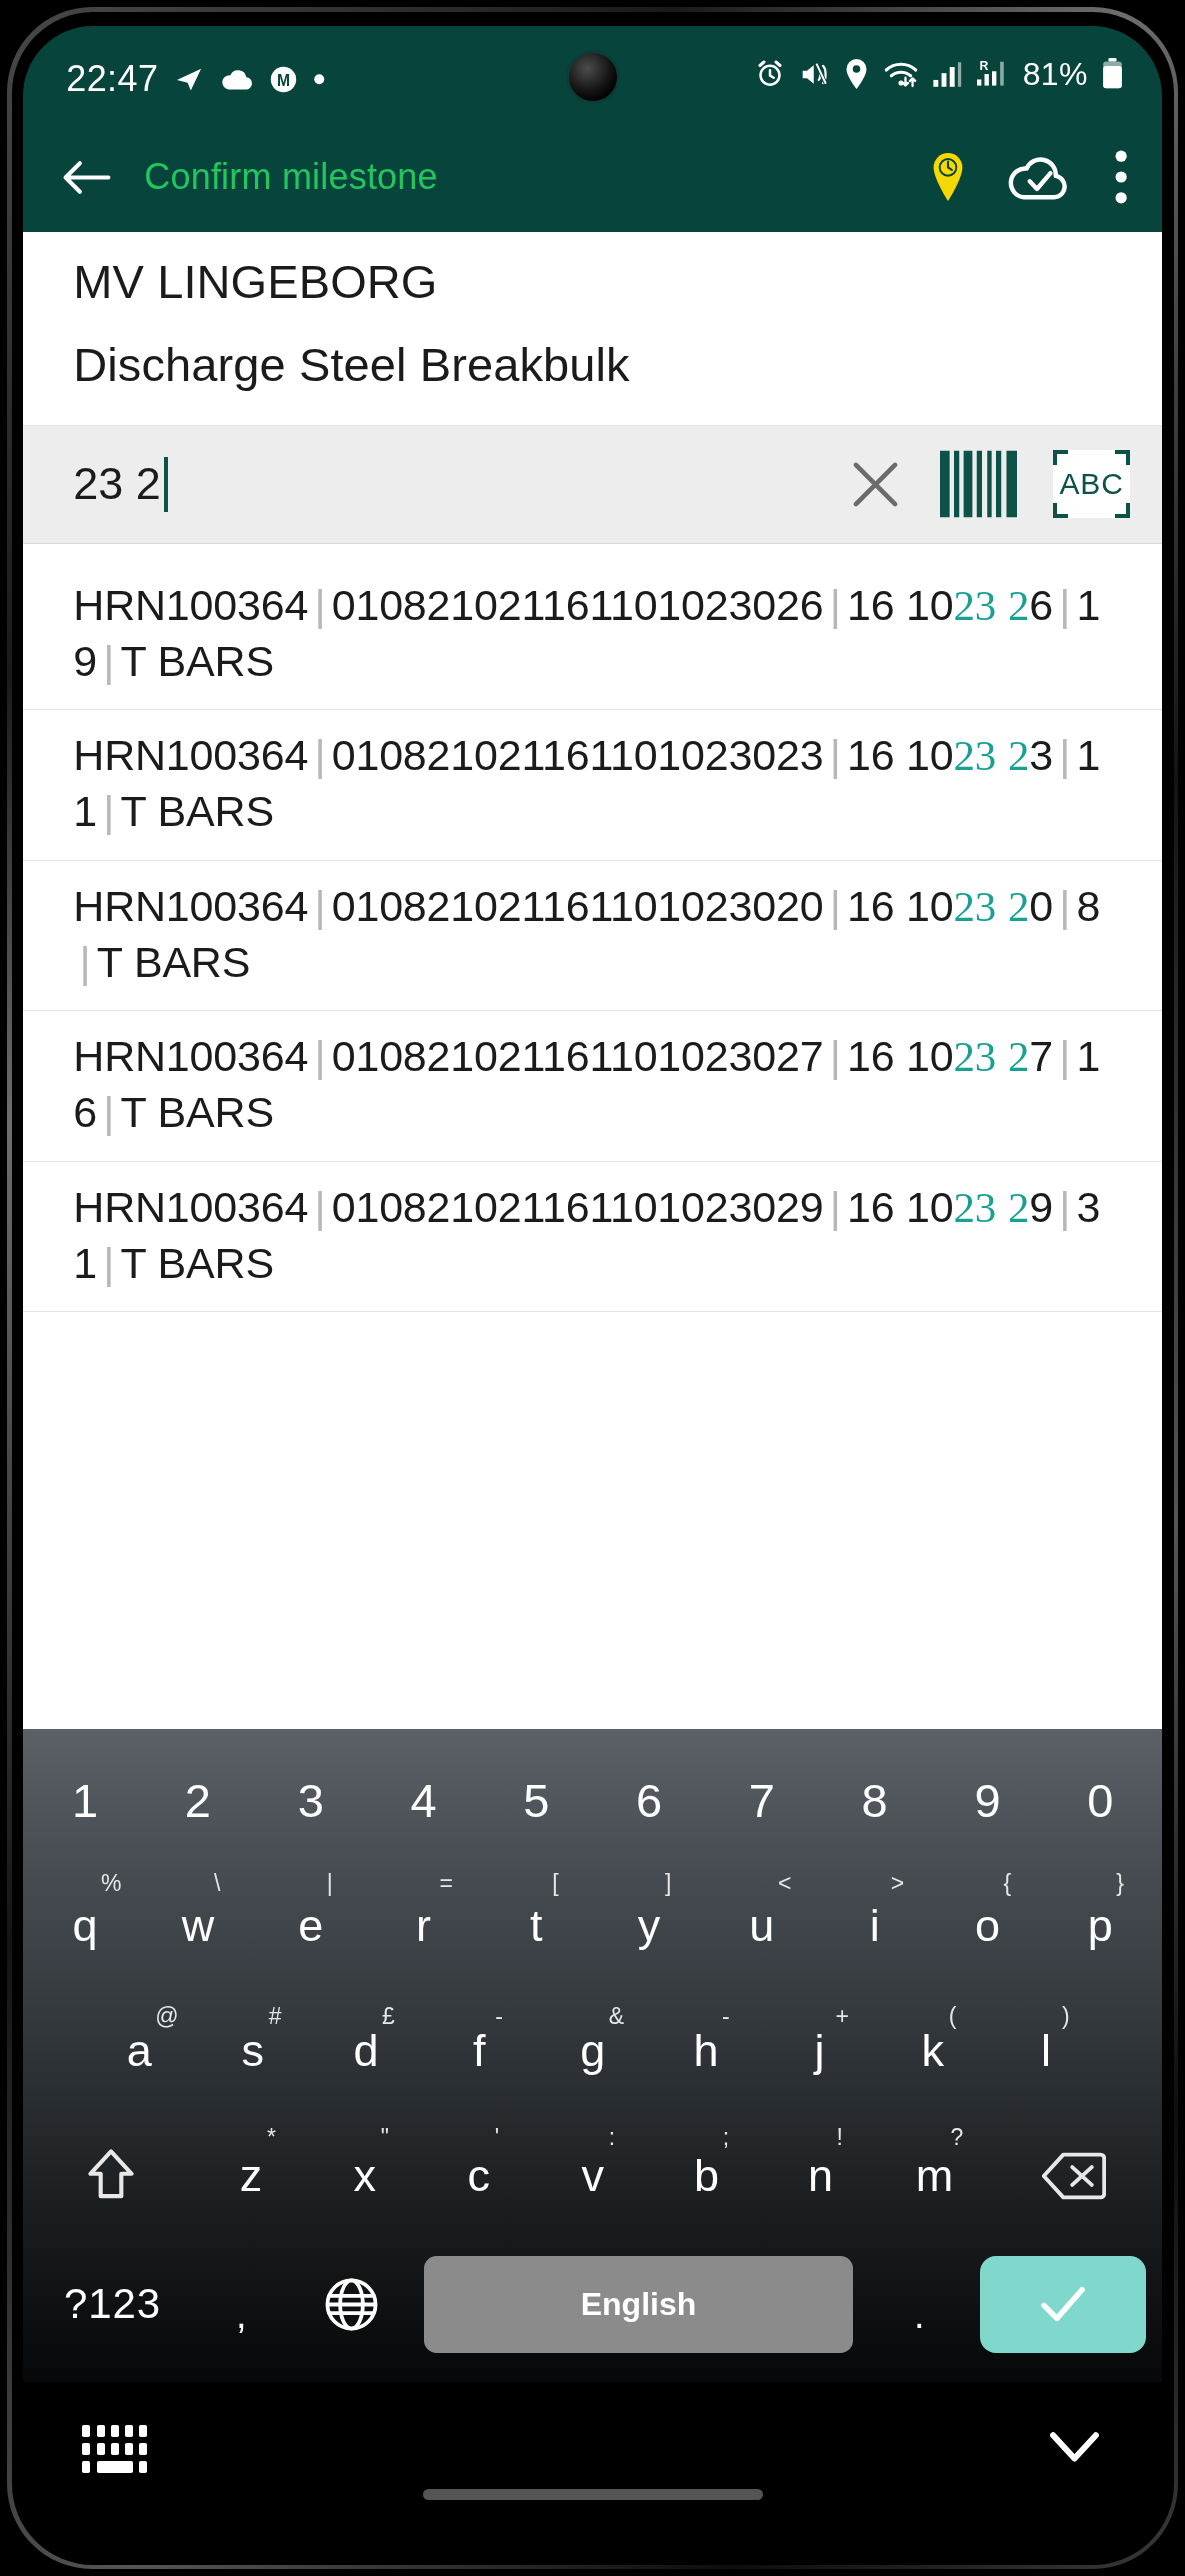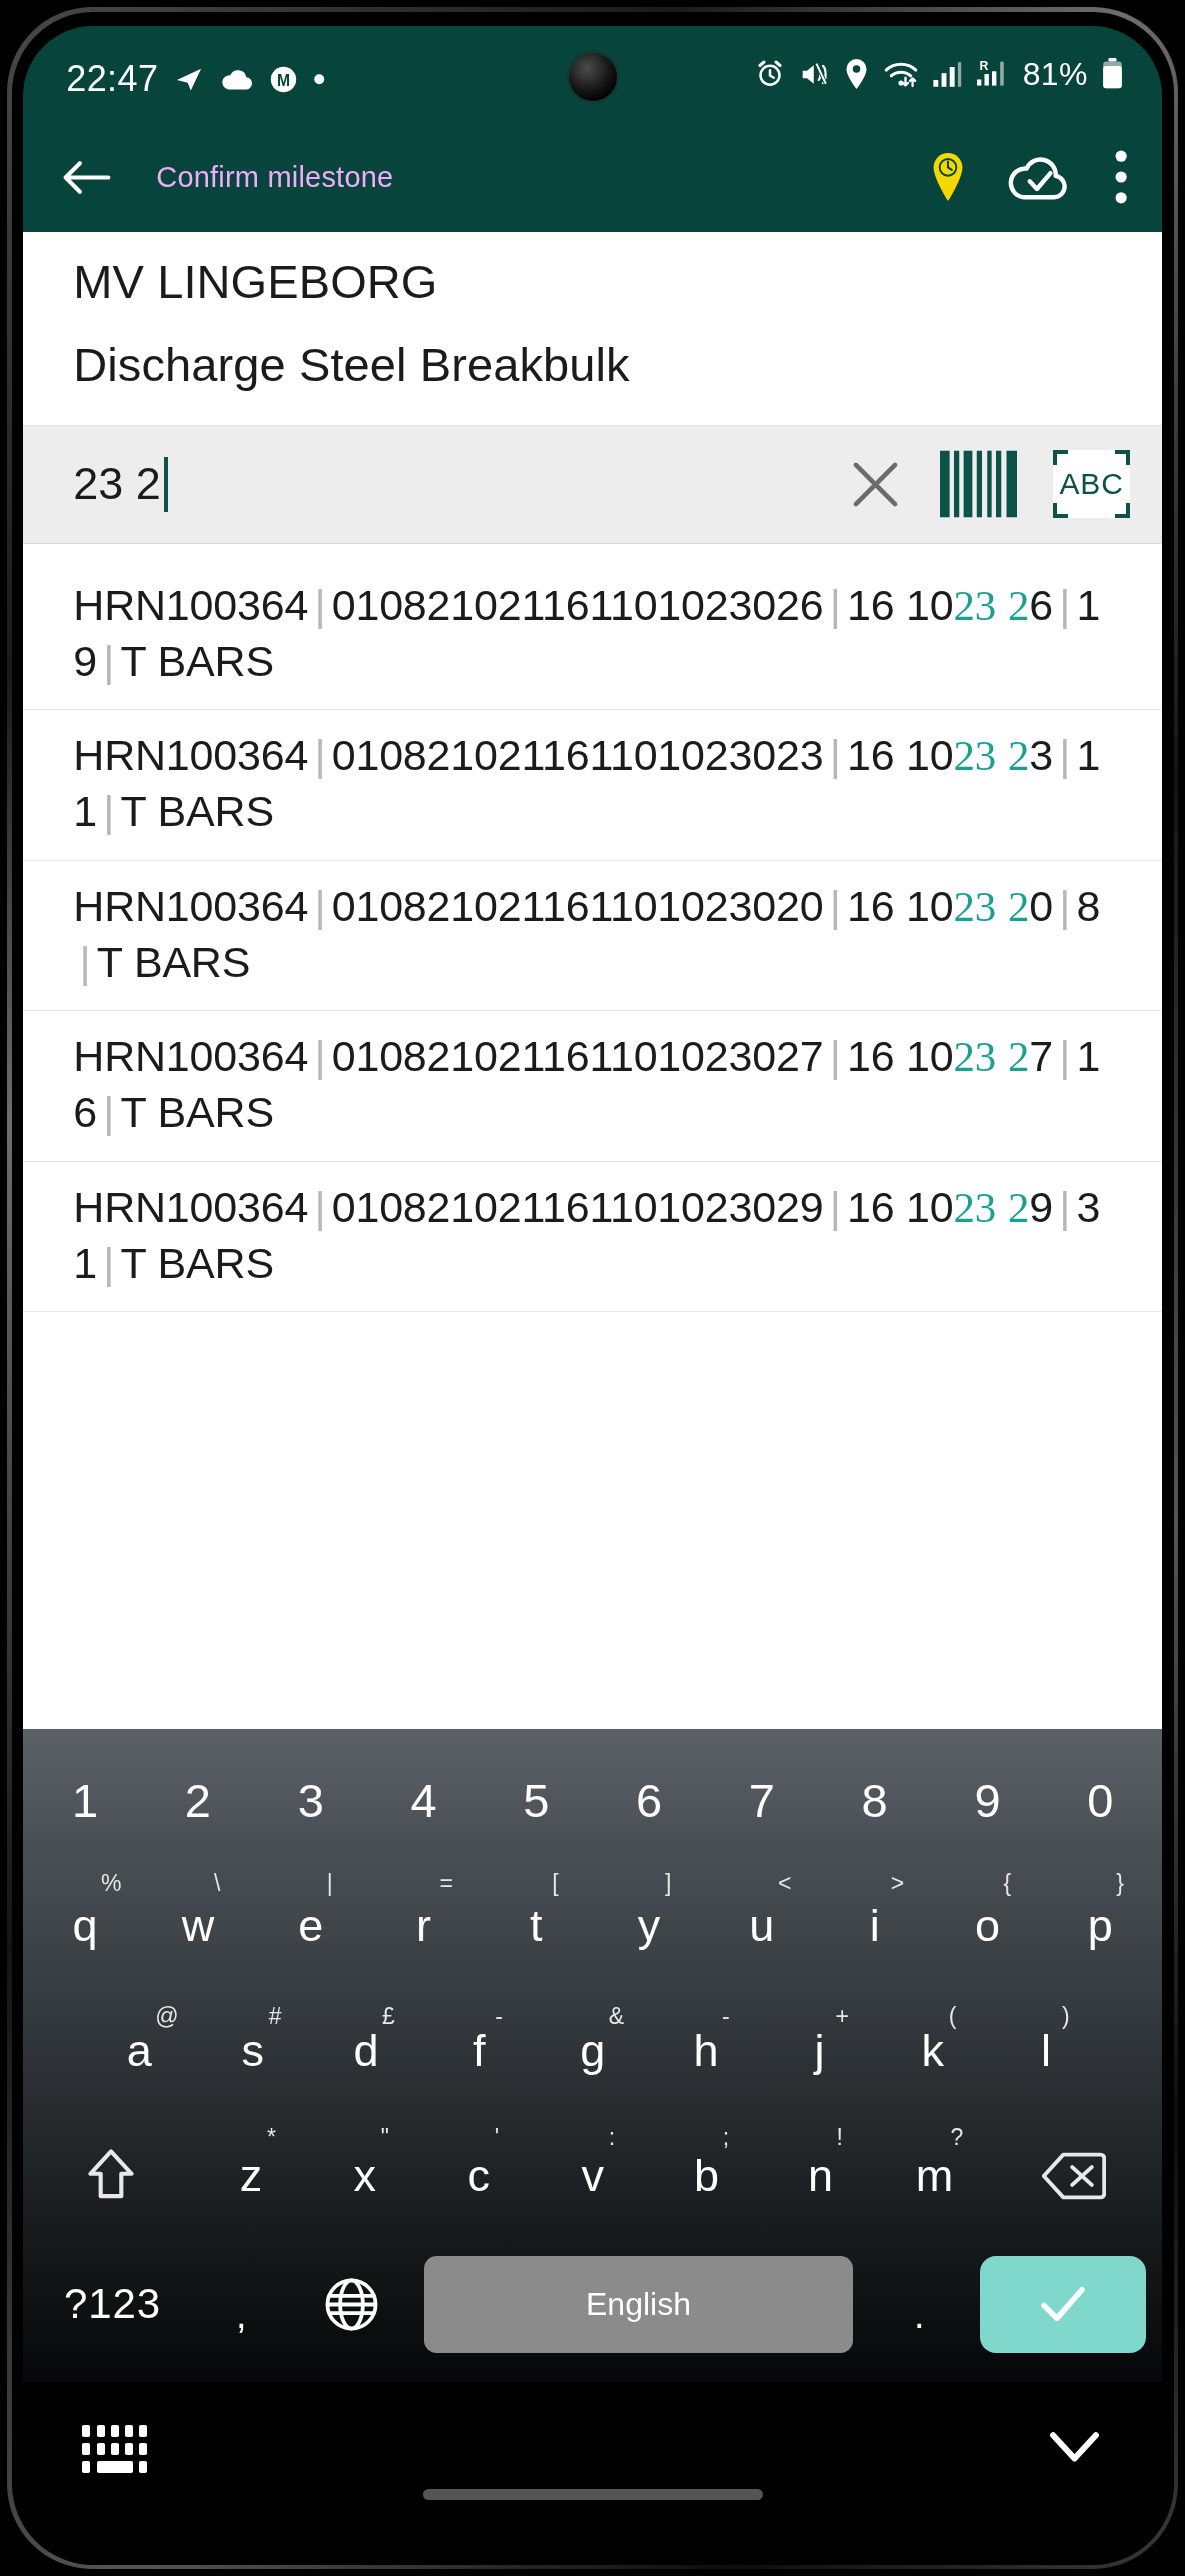--- a/index.html
+++ b/index.html
@@ -62,23 +62,23 @@
   
   .appbar {
     height: 109px;
     background: #07453C;
     display: flex;
     align-items: center;
     padding: 0 34px 0 39px;
     flex: 0 0 auto;
   }
   .appbar-title {
-    color: #f0abfc;
-    font-size: 29px;
-    margin-left: 44px;
+    color: #22c55e;
+    font-size: 36px;
+    margin-left: 32px;
     letter-spacing: 0.2px;
     white-space: nowrap;
   }
   .appbar-actions { margin-left: auto; display: flex; align-items: center; gap: 41px; }
 
   
   .content {
     flex: 1 1 auto;
     background: #fff;
     display: flex;
@@ -178,20 +178,21 @@
   .k-comma { flex: .85 1 0; font-size: 38px; align-items: flex-end !important; padding-bottom: 16px; }
   .k-globe { flex: .95 1 0; }
   .k-space {
     flex: 3.5 1 0;
     background: #8b8b8b;
     border-radius: 12.5px;
     margin: 0 14.3px;
     font-size: 32px;
     color: #ffffff;
     height: 93px;
+    font-weight: bold;
   }
   .k-period { flex: .85 1 0; font-size: 38px; align-items: flex-end !important; padding-bottom: 16px; }
   .k-enter {
     flex: 1.35 1 0;
     background: #7fd8cb;
     border-radius: 16px;
     height: 93px;
     margin-left: 9px;
     margin-right: 3.6px;
   }

